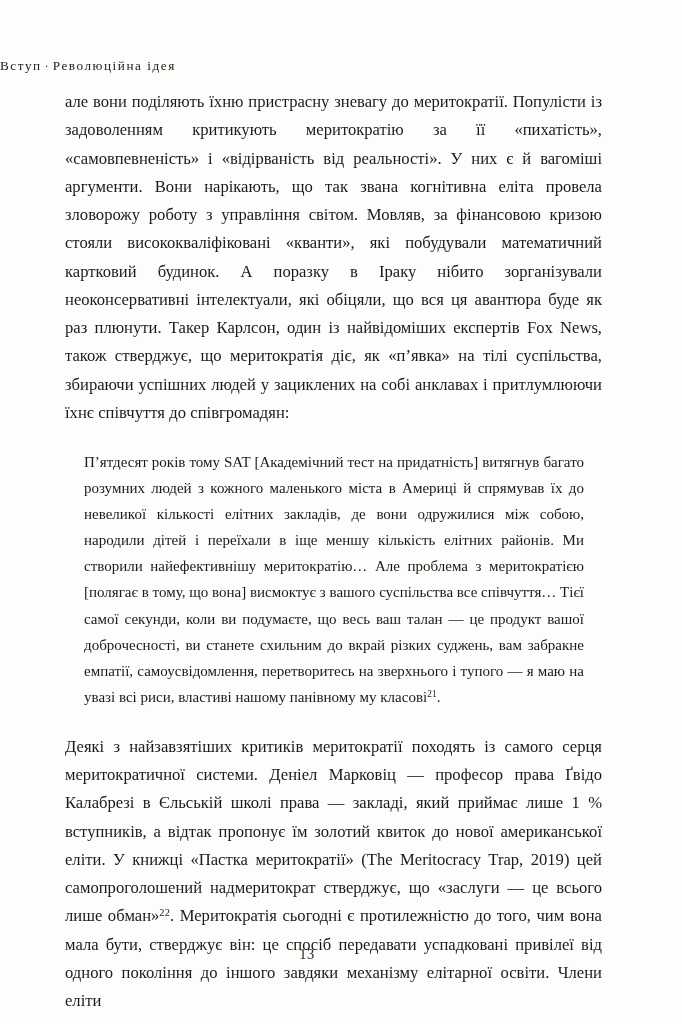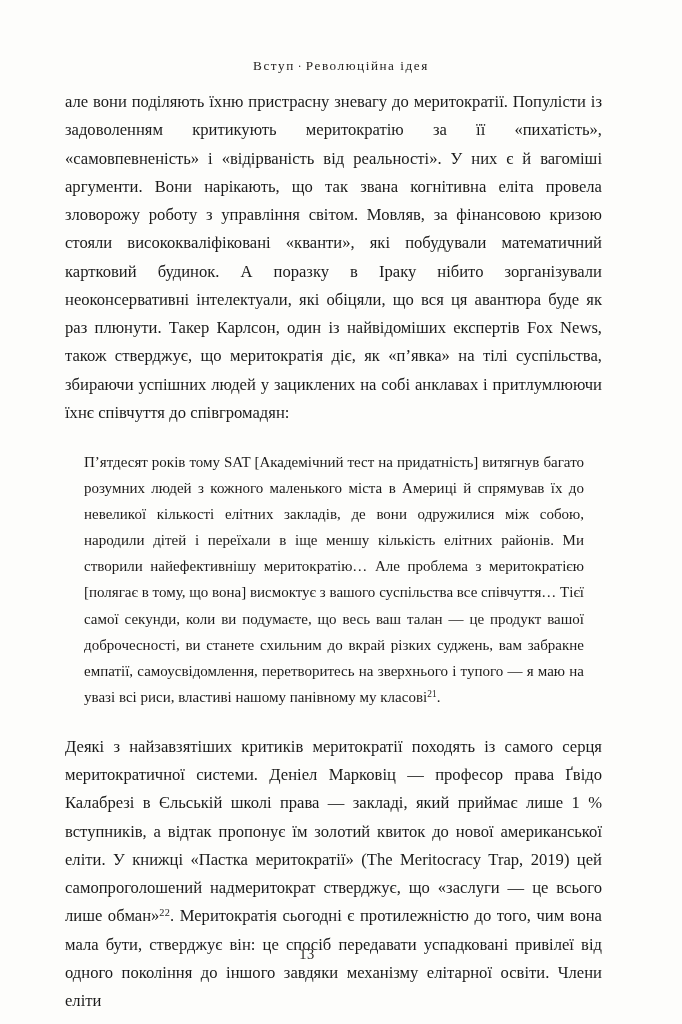--- a/index.html
+++ b/index.html
@@ -19,21 +19,20 @@
     width: 682px;
     height: 1024px;
     box-sizing: border-box;
     overflow: hidden;
   }
   .running-head {
     position: absolute;
     top: 58px;
     left: 0;
     width: 682px;
-    text-align: center;
     font-size: 11.5px;
     letter-spacing: 1.55px;
     color: #23211f;
     white-space: nowrap;
   }
   .running-head .rh-sep {
     padding: 0 3px;
     letter-spacing: 1.2px;
   }
   .rh-cap { font-size: 13.2px; }

